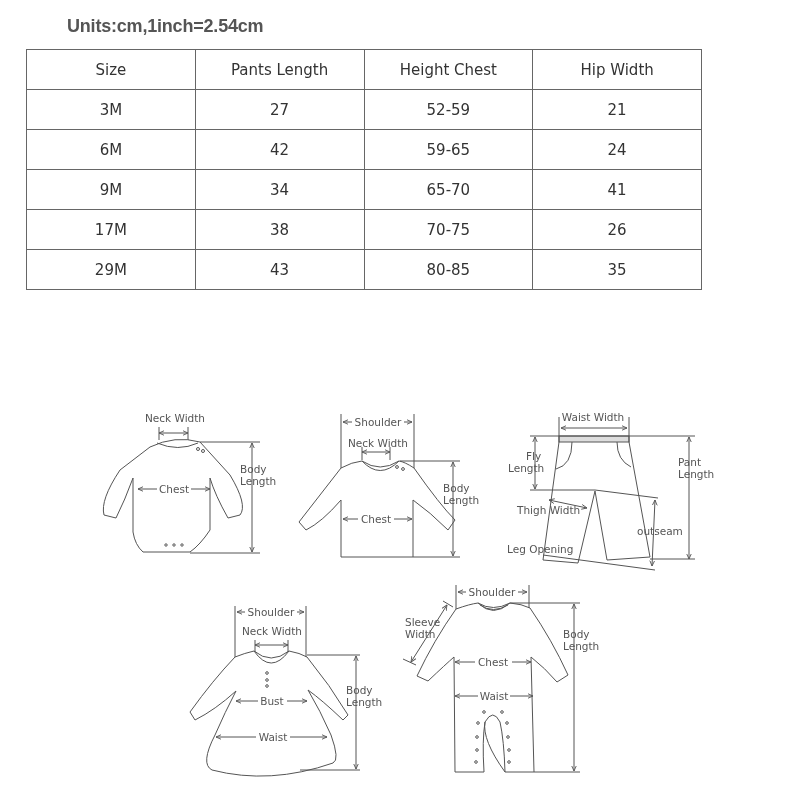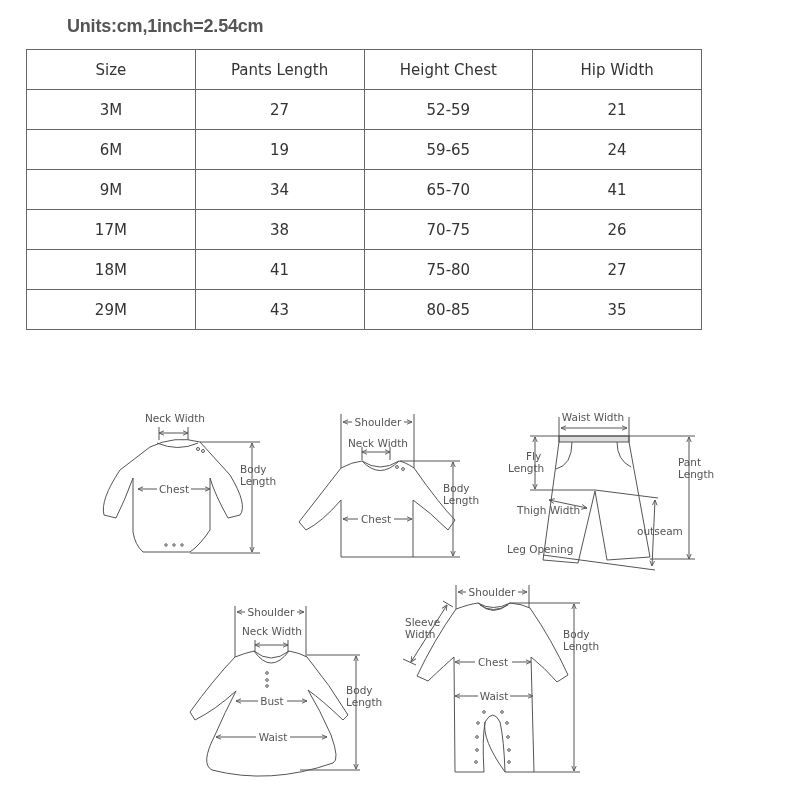--- a/index.html
+++ b/index.html
@@ -25,41 +25,35 @@
     <td>Hip Width</td>
   </tr>
   <tr>
     <td>3M</td>
     <td>27</td>
     <td>52-59</td>
     <td>21</td>
   </tr>
   <tr>
     <td>6M</td>
-    <td>19</td>
+    <td>42</td>
     <td>59-65</td>
     <td>24</td>
   </tr>
   <tr>
     <td>9M</td>
     <td>34</td>
     <td>65-70</td>
     <td>41</td>
   </tr>
   <tr>
     <td>17M</td>
     <td>38</td>
     <td>70-75</td>
     <td>26</td>
-  </tr>
-  <tr>
-    <td>18M</td>
-    <td>41</td>
-    <td>75-80</td>
-    <td>27</td>
   </tr>
   <tr>
     <td>29M</td>
     <td>43</td>
     <td>80-85</td>
     <td>35</td>
   </tr>
 </tbody>
   </table>
 

